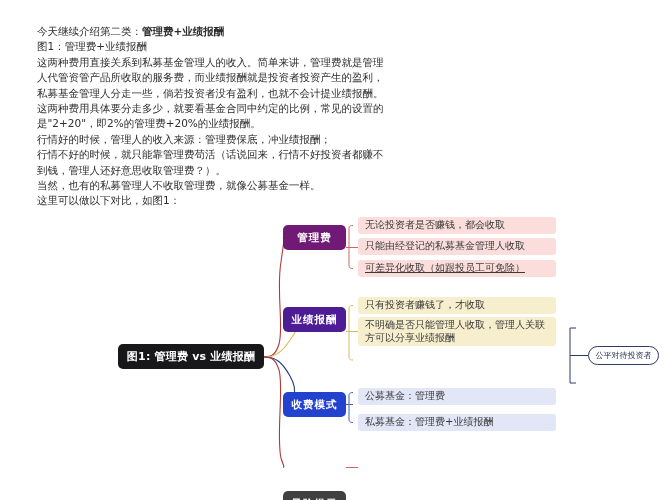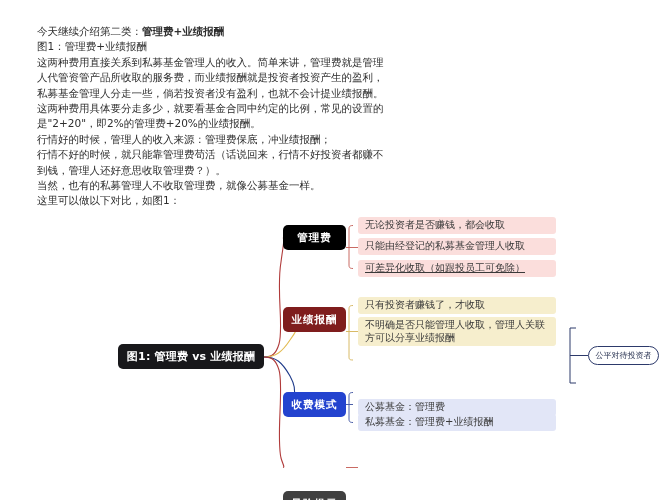--- a/index.html
+++ b/index.html
@@ -117,21 +117,21 @@
   #leaf-gl-1 { left: 358px; top: 21px;  width: 198px; height: 17px; }
   #leaf-gl-2 { left: 358px; top: 42px;  width: 198px; height: 17px; text-align: right; }
   #leaf-gl-3 { left: 358px; top: 64px;  width: 198px; height: 17px; text-decoration: underline; }
 
   
   #leaf-yj-1 { left: 358px; top: 101px; width: 198px; height: 17px; }
   #leaf-yj-2 { left: 358px; top: 121px; width: 198px; height: 29px; }
   #leaf-yj-3 { left: 358px; top: 155px; width: 198px; height: 17px; }
 
   
-  #leaf-sf-1 { left: 358px; top: 203px; width: 198px; height: 17px; }
+  #leaf-sf-1 { left: 358px; top: 192px; width: 198px; height: 17px; }
   #leaf-sf-2 { left: 358px; top: 218px; width: 198px; height: 17px; }
 
   
   #leaf-fx-1 { left: 358px; top: 255px; width: 198px; height: 29px; }
 
   
   #annotation {
     position: absolute;
     left: 588px;
     top: 150px;
@@ -191,22 +191,22 @@
     <line x1="346" y1="208.5" x2="353" y2="208.5" stroke="#4c5fa8" stroke-width="1"></line>
 
     <line x1="346" y1="271.5" x2="358" y2="271.5" stroke="#c96a63" stroke-width="1"></line>
 
     <path d="M576,132 L570,132 L570,187 L576,187" fill="none" stroke="#2d3a6b" stroke-width="1"></path>
     <line x1="570" y1="159.5" x2="588" y2="159.5" stroke="#2d3a6b" stroke-width="1"></line>
   </svg>
 
   <div class="node" id="root-node" style="background: rgb(24, 24, 27);">图1: 管理费 vs 业绩报酬</div>
 
-  <div class="node branch" id="branch-guanlifei" style="background: #000000;">管理费</div>
-  <div class="node branch" id="branch-yejibaochou" style="background: #7f1d1d;">业绩报酬</div>
+  <div class="node branch" id="branch-guanlifei" style="background: #701a75;">管理费</div>
+  <div class="node branch" id="branch-yejibaochou" style="background: #4c1d95;">业绩报酬</div>
   <div class="node branch" id="branch-shoufeimoshi" style="background: rgb(35, 67, 207);">收费模式</div>
   <div class="node branch" id="branch-fengxiantishi" style="background: #404040; margin-top: 36px;">风险提示</div>
 
   <div class="leaf red" id="leaf-gl-1">无论投资者是否赚钱，都会收取</div>
   <div class="leaf red" id="leaf-gl-2">只能由经登记的私募基金管理人收取</div>
   <div class="leaf red" id="leaf-gl-3">可差异化收取（如跟投员工可免除）</div>
 
   <div class="leaf yell" id="leaf-yj-1">只有投资者赚钱了，才收取</div>
   <div class="leaf yell" id="leaf-yj-2">不明确是否只能管理人收取，管理人关联方可以分享业绩报酬</div>
 

